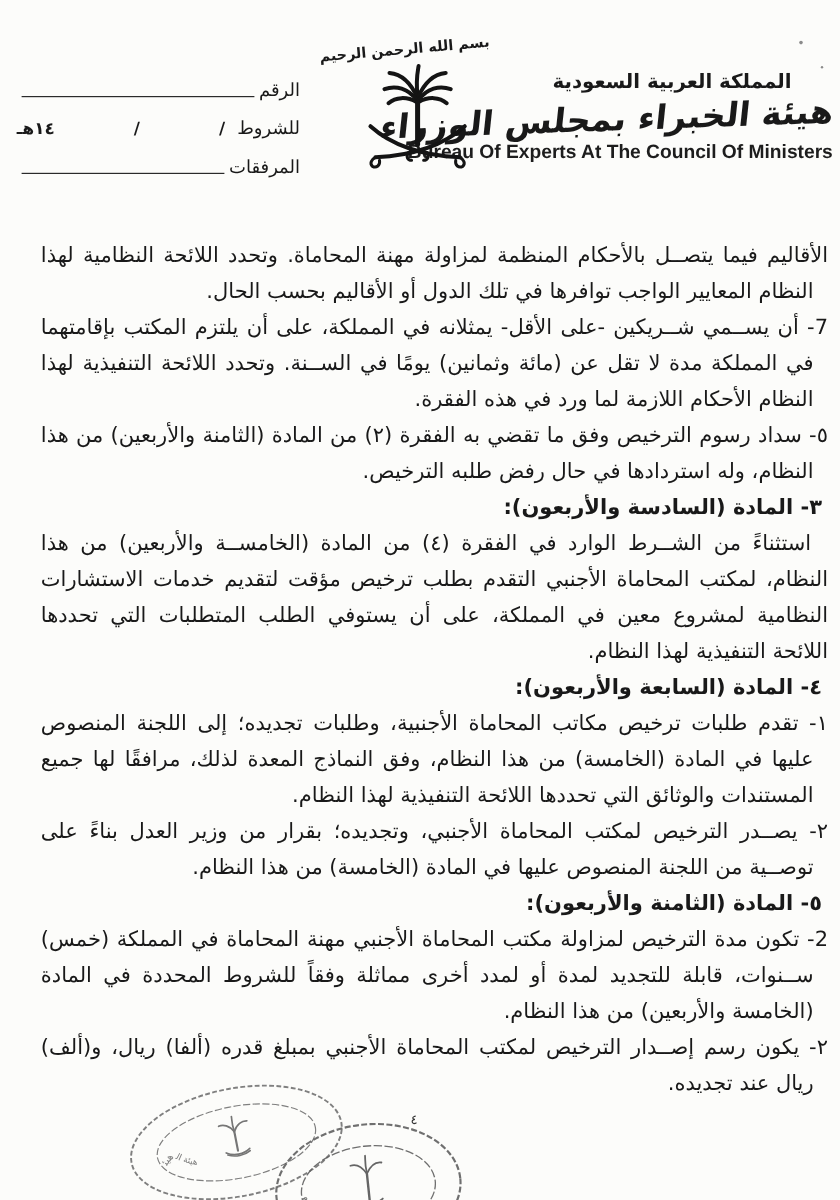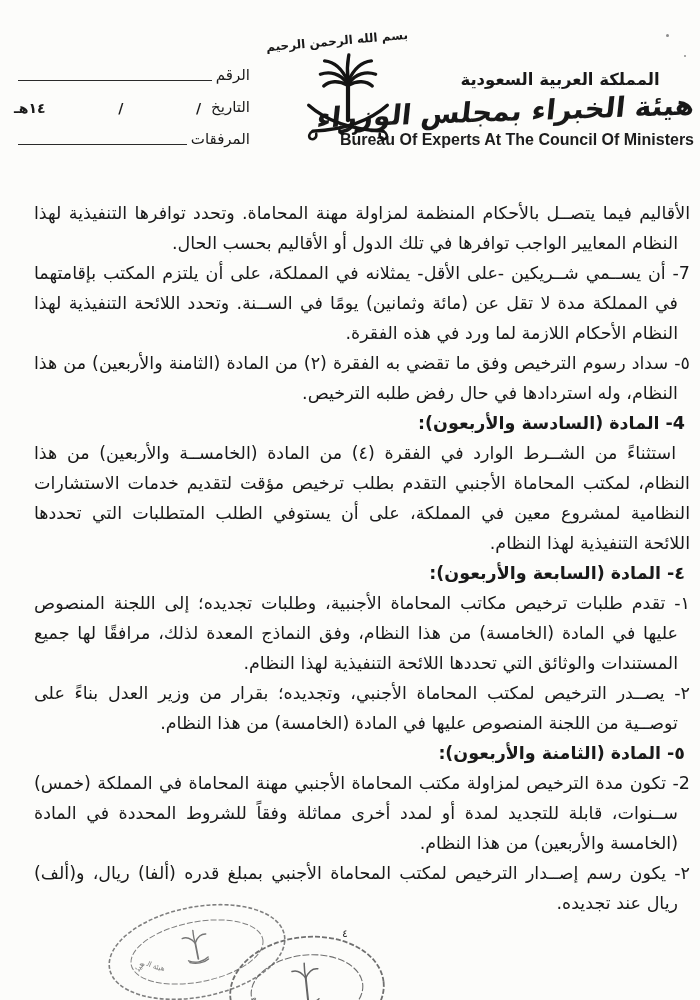--- a/index.html
+++ b/index.html
@@ -6,21 +6,21 @@
   .page{
     position:relative;width:700px;height:1000px;margin:0 auto;
     background:#fcfcfa;color:#191919;overflow:hidden;
     font-family:"DejaVu Sans",sans-serif;
   }
   
   .hdr-brand{
     position:absolute;top:58px;right:6px;width:268px;
     text-align:center;direction:rtl;
   }
-  .brand-country{font-size:16.5px;font-weight:700;letter-spacing:1px;line-height:1.2;margin-top:12px;}
+  .brand-country{font-size:16.5px;font-weight:700;letter-spacing:1px;line-height:1.2;}
   .brand-org-ar{
     font-size:28px;font-weight:700;line-height:1.25;margin-top:2px;
     transform:skewX(-8deg) rotate(-2deg);white-space:nowrap;
   }
   .brand-org-en{
     font-family:"Liberation Sans",sans-serif;
     font-size:16px;color:#1d1d1d;margin-top:4px;white-space:nowrap;font-weight:700;
   }
   .hdr-emblem{position:absolute;top:30px;left:288px;width:120px;text-align:center;}
   .bismillah{
@@ -95,41 +95,41 @@
       </g>
     </svg>
   </div>
 
   <div class="hdr-fields">
     <div class="field-row">
       <span class="field-label">الرقم</span>
       <span class="field-line"></span>
     </div>
     <div class="field-row">
-      <span class="field-label">التاريخ</span>
+      <span class="field-label">للشروط</span>
       <span class="field-date">
         <span>/</span>
         <span>/</span>
         <span>١٤هـ</span>
       </span>
     </div>
     <div class="field-row">
       <span class="field-label">المرفقات</span>
       <span class="field-line"></span>
     </div>
   </div>
 
   <div class="speck s1"></div>
   <div class="speck s2"></div>
 
   <div class="doc-body">
-      <p class="para continuation">الأقاليم فيما يتصــل بالأحكام المنظمة لمزاولة مهنة المحاماة. وتحدد توافرها التنفيذية لهذا النظام المعايير الواجب توافرها في تلك الدول أو الأقاليم بحسب الحال.</p>
+      <p class="para continuation">الأقاليم فيما يتصــل بالأحكام المنظمة لمزاولة مهنة المحاماة. وتحدد اللائحة النظامية لهذا النظام المعايير الواجب توافرها في تلك الدول أو الأقاليم بحسب الحال.</p>
       <p class="para item">7- أن يســمي شــريكين -على الأقل- يمثلانه في المملكة، على أن يلتزم المكتب بإقامتهما في المملكة مدة لا تقل عن (مائة وثمانين) يومًا في الســنة. وتحدد اللائحة التنفيذية لهذا النظام الأحكام اللازمة لما ورد في هذه الفقرة.</p>
       <p class="para item">٥- سداد رسوم الترخيص وفق ما تقضي به الفقرة (٢) من المادة (الثامنة والأربعين) من هذا النظام، وله استردادها في حال رفض طلبه الترخيص.</p>
-      <p class="para heading">4- المادة (السادسة والأربعون):</p>
+      <p class="para heading">٣- المادة (السادسة والأربعون):</p>
       <p class="para paragraph">استثناءً من الشــرط الوارد في الفقرة (٤) من المادة (الخامســة والأربعين) من هذا النظام، لمكتب المحاماة الأجنبي التقدم بطلب ترخيص مؤقت لتقديم خدمات الاستشارات النظامية لمشروع معين في المملكة، على أن يستوفي الطلب المتطلبات التي تحددها اللائحة التنفيذية لهذا النظام.</p>
       <p class="para heading">٤- المادة (السابعة والأربعون):</p>
       <p class="para item">١- تقدم طلبات ترخيص مكاتب المحاماة الأجنبية، وطلبات تجديده؛ إلى اللجنة المنصوص عليها في المادة (الخامسة) من هذا النظام، وفق النماذج المعدة لذلك، مرافقًا لها جميع المستندات والوثائق التي تحددها اللائحة التنفيذية لهذا النظام.</p>
       <p class="para item">٢- يصــدر الترخيص لمكتب المحاماة الأجنبي، وتجديده؛ بقرار من وزير العدل بناءً على توصــية من اللجنة المنصوص عليها في المادة (الخامسة) من هذا النظام.</p>
       <p class="para heading">٥- المادة (الثامنة والأربعون):</p>
       <p class="para item">2- تكون مدة الترخيص لمزاولة مكتب المحاماة الأجنبي مهنة المحاماة في المملكة (خمس) ســنوات، قابلة للتجديد لمدة أو لمدد أخرى مماثلة وفقاً للشروط المحددة في المادة (الخامسة والأربعين) من هذا النظام.</p>
       <p class="para item">٢- يكون رسم إصــدار الترخيص لمكتب المحاماة الأجنبي بمبلغ قدره (ألفا) ريال، و(ألف) ريال عند تجديده.</p>
     </div>
 
   <svg class="stamp stamp-left" width="186" height="98" viewBox="0 0 186 98" aria-hidden="true">

